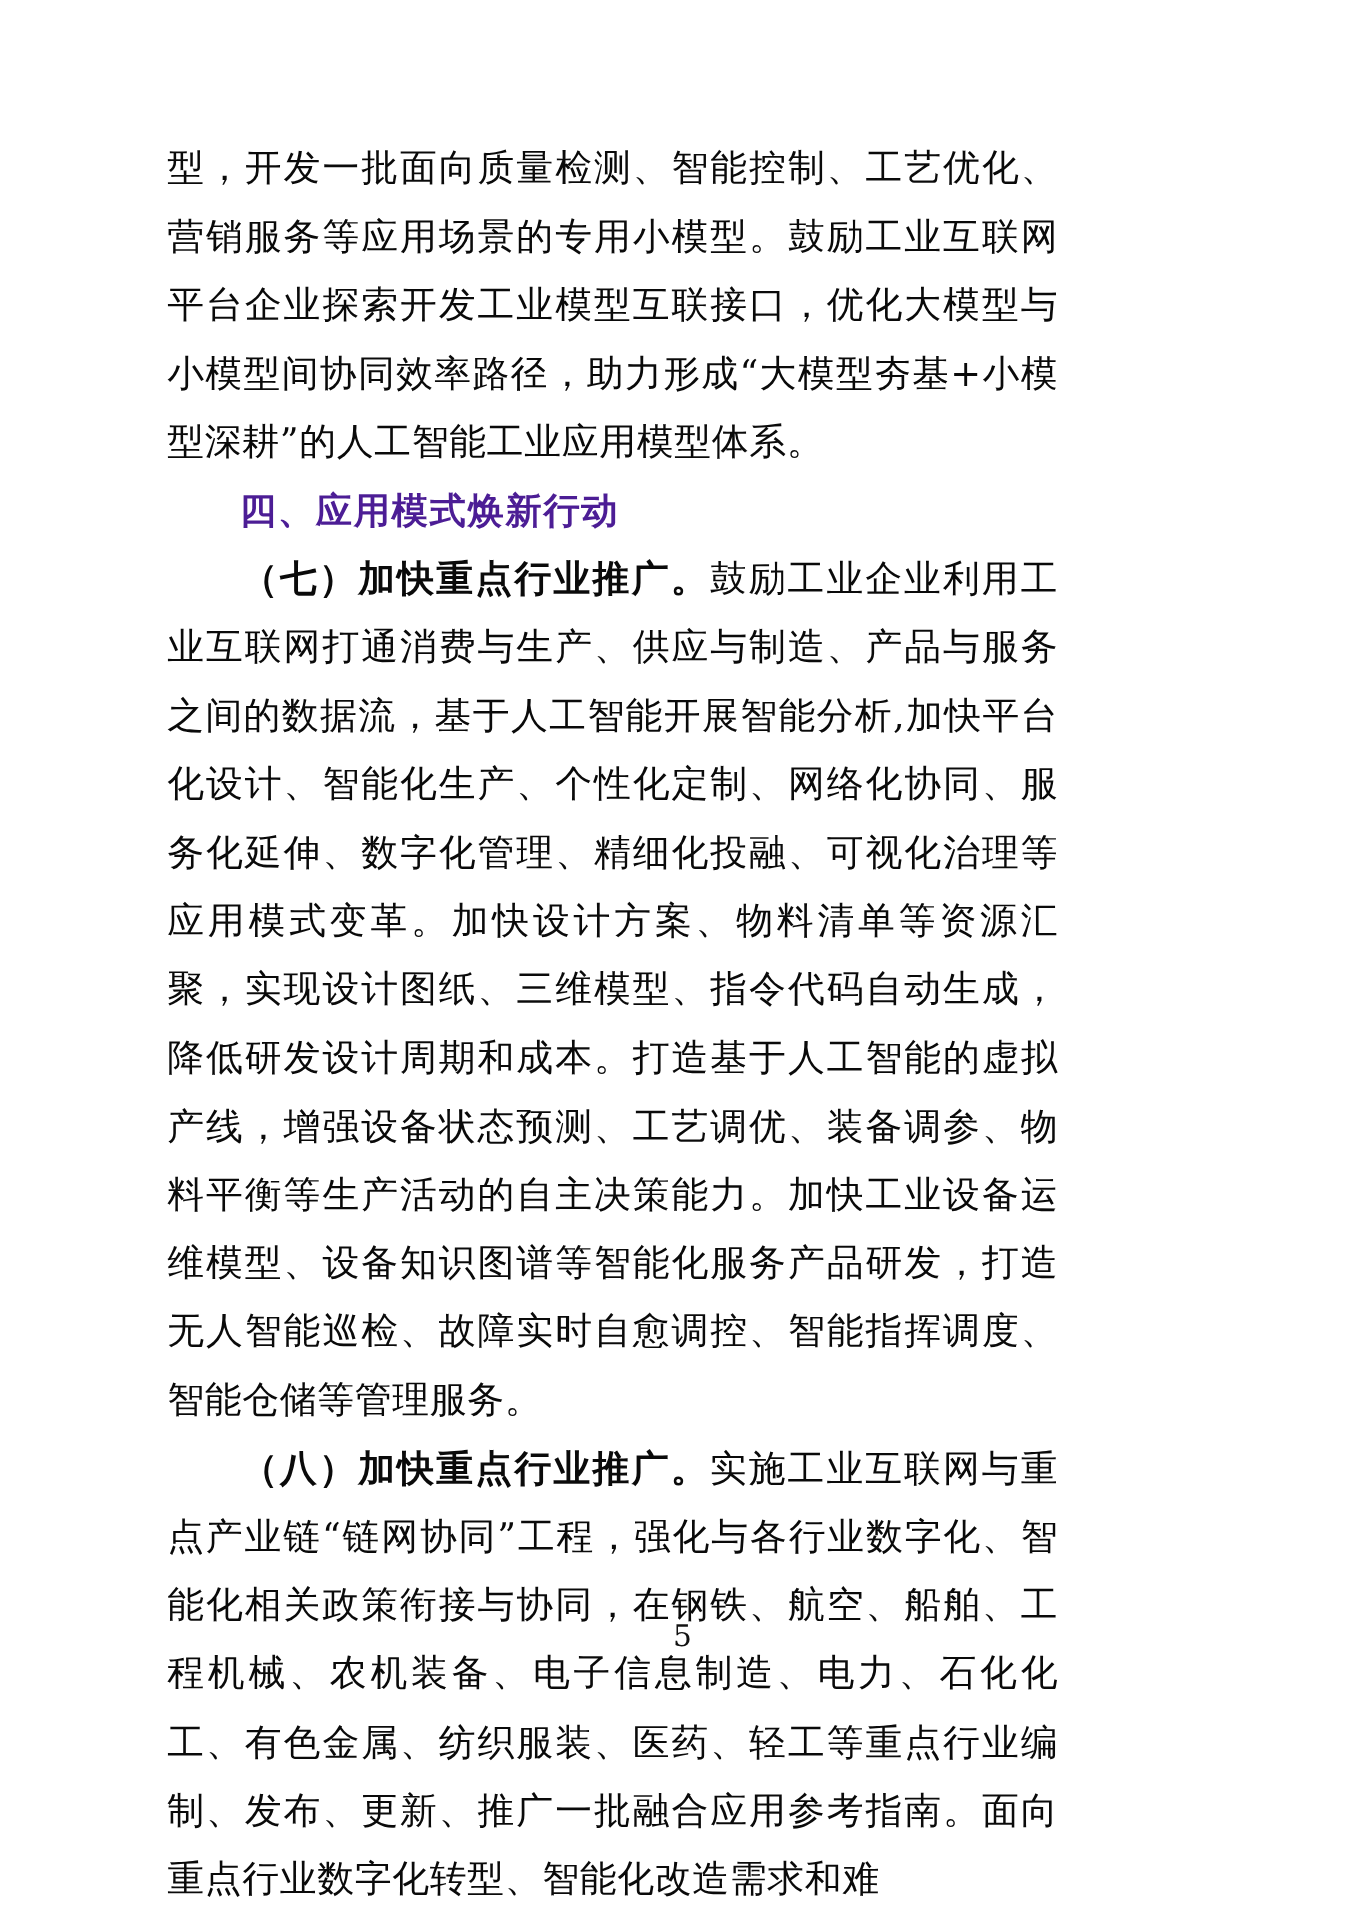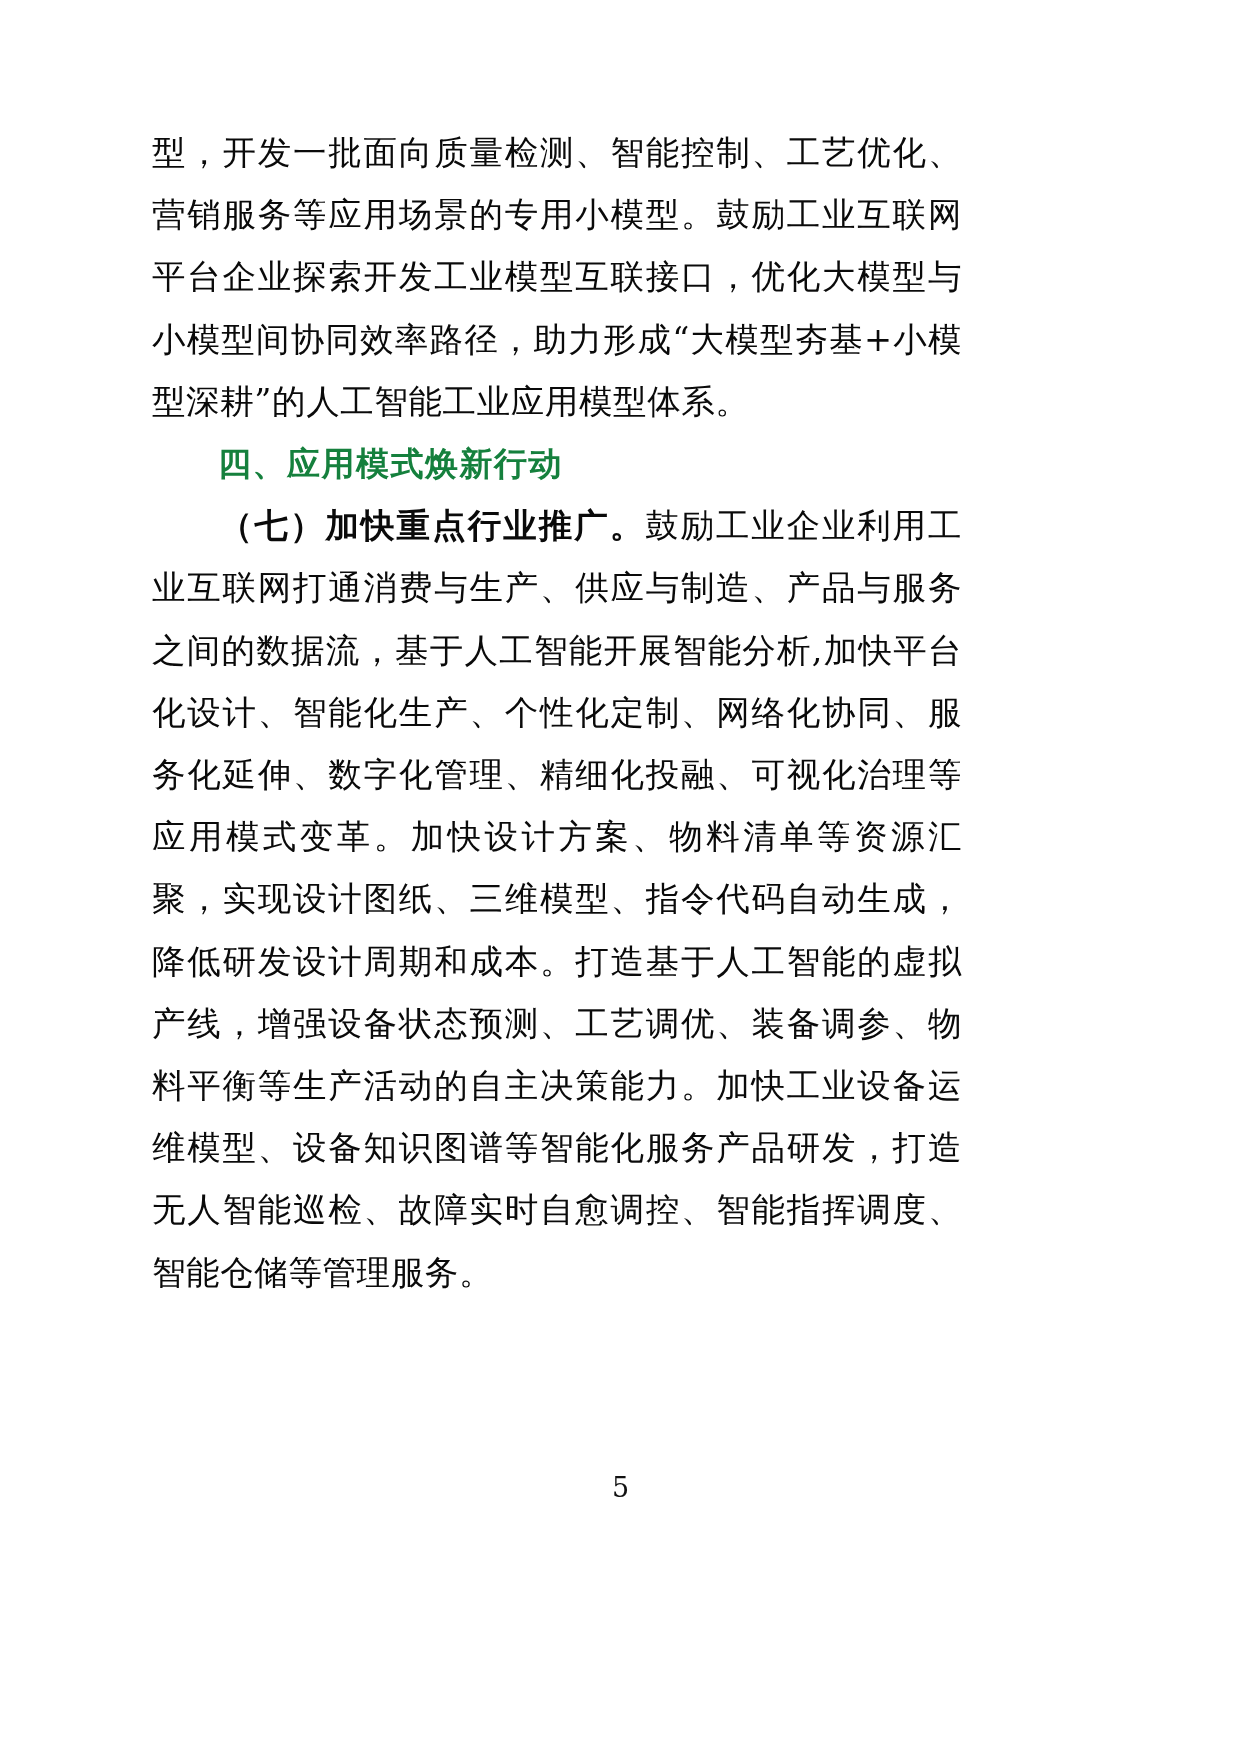--- a/index.html
+++ b/index.html
@@ -43,21 +43,21 @@
   }
   
   .section-heading {
     font-family: "DejaVu Sans", "Liberation Sans", sans-serif;
     font-size: 33px;
     line-height: 62.2px;
     font-weight: bold;
     text-indent: 2em;
     letter-spacing: 1.5px;
     margin: 0;
-    color: #15803d;
+    color: #4c1d95;
   }
   .page-number {
     position: absolute;
     left: 0;
     right: 0;
     top: 1472px;
     text-align: center;
     font-family: "DejaVu Serif", "Liberation Serif", serif;
     font-size: 27px;
     color: #111111;
@@ -69,18 +69,19 @@
 <div class="page">
 
   <div class="content">
 
     <p class="para">型，开发一批面向质量检测、智能控制、工艺优化、营销服务等应用场景的专用小模型。鼓励工业互联网平台企业探索开发工业模型互联接口，优化大模型与小模型间协同效率路径，助力形成“大模型夯基+小模型深耕”的人工智能工业应用模型体系。</p>
 
     <p class="section-heading">四、应用模式焕新行动</p>
 
     <p class="para indent"><span class="lead">（七）加快重点行业推广。</span><span>鼓励工业企业利用工业互联网打通消费与生产、供应与制造、产品与服务之间的数据流，基于人工智能开展智能分析,加快平台化设计、智能化生产、个性化定制、网络化协同、服务化延伸、数字化管理、精细化投融、可视化治理等应用模式变革。加快设计方案、物料清单等资源汇聚，实现设计图纸、三维模型、指令代码自动生成，降低研发设计周期和成本。打造基于人工智能的虚拟产线，增强设备状态预测、工艺调优、装备调参、物料平衡等生产活动的自主决策能力。加快工业设备运维模型、设备知识图谱等智能化服务产品研发，打造无人智能巡检、故障实时自愈调控、智能指挥调度、智能仓储等管理服务。</span></p>
 
+    <p class="para indent"><span class="lead">（八）加快重点行业推广。</span><span>实施工业互联网与重点产业链“链网协同”工程，强化与各行业数字化、智能化相关政策衔接与协同，在钢铁、航空、船舶、工程机械、农机装备、电子信息制造、电力、石化化工、有色金属、纺织服装、医药、轻工等重点行业编制、发布、更新、推广一批融合应用参考指南。面向重点行业数字化转型、智能化改造需求和难</span></p>
 
   </div>
 
   <div class="page-number">5</div>
 
 </div>
 
 </body></html>

